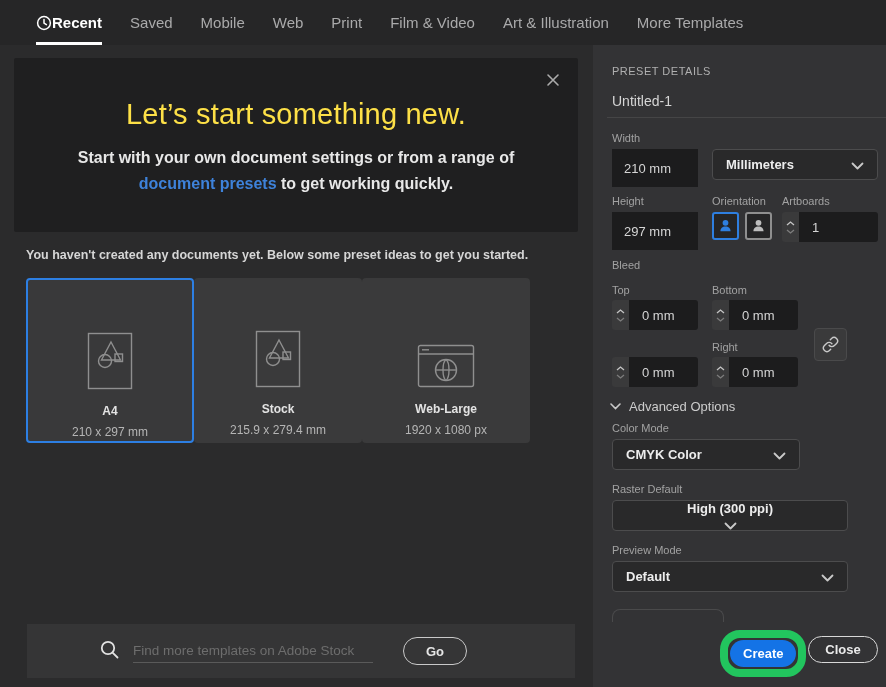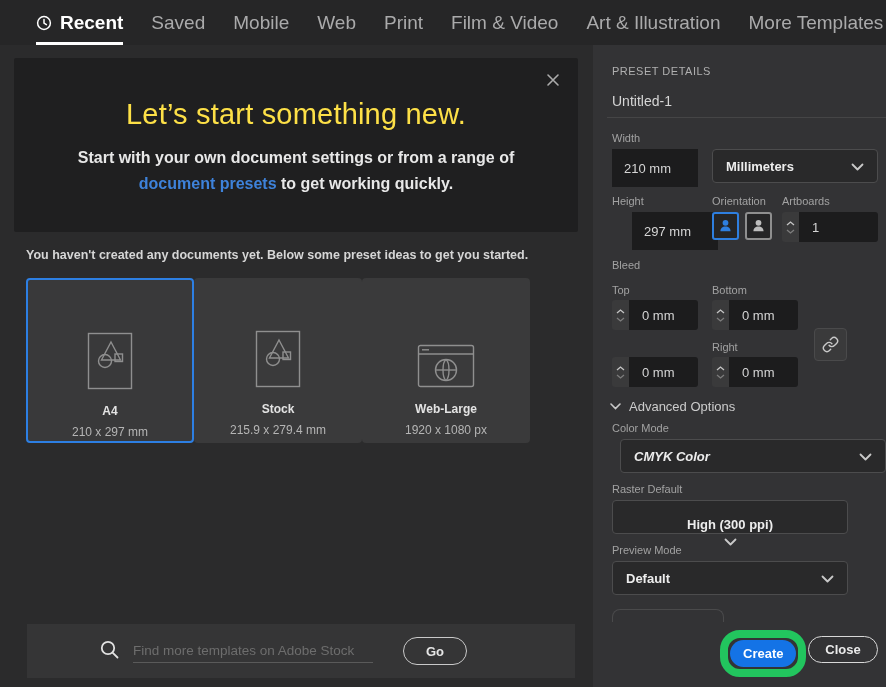--- a/index.html
+++ b/index.html
@@ -9,22 +9,22 @@
     font-family:"Liberation Sans","DejaVu Sans",sans-serif;
     color:#d8d8d8;
     -webkit-font-smoothing:antialiased;
   }
   
   .topbar {
     height:45px; background:#262627;
     display:flex; align-items:stretch; padding-left:36px; gap:28px;
   }
   .tab {
-    display:flex; align-items:center; gap:8px;
-    font-size:19px; color:#aaaaab; cursor:pointer; white-space:nowrap;
+    display:flex; align-items:center; 
+    font-size:15px; color:#aaaaab; cursor:pointer; white-space:nowrap;
   }
   .tab.active { color:#ffffff; font-weight:700; border-bottom:3px solid #ffffff; padding-top:3px; }
   .tab svg { display:block; }
 
   
   .layout { display:flex; height:642px; }
   .content { flex:1; position:relative; background:#2b2b2c; }
   .panel { width:293px; background:#333335; position:relative; }
 
   
@@ -82,21 +82,21 @@
     background:#1c1c1d; border-radius:0; height:38px;
     display:flex; align-items:center; color:#d5d5d5; font-size:13px;
   }
   .field input {
     background:transparent; border:none; color:#d5d5d5; font-size:13px; width:100%;
     padding-left:12px; outline:none; font-family:"Liberation Sans","DejaVu Sans",sans-serif;
   }
   .dropdown {
     background:#29292a; border:1px solid #4c4c4d; border-radius:4px; height:31px;
     display:flex; align-items:center; justify-content:space-between;
-    padding:16px 13px; cursor:pointer;
+    padding:0 13px; cursor:pointer;
   }
   .dropdown .dd-label { font-size:13px; font-weight:700; color:#ededed; }
 
   .stepper { display:flex; height:30px; }
   .step-col {
     width:17px; background:#3a3a3b; border-radius:3px 0 0 3px;
     display:flex; flex-direction:column; align-items:center; justify-content:center; gap:3px; cursor:pointer;
   }
   .step-field { flex:1; background:#1c1c1d; border-radius:0 3px 3px 0; display:flex; align-items:center; }
   .step-field span, .step-field input {
@@ -253,21 +253,21 @@
     <div class="p-abs dropdown" style="left:119px; top:104px; width:166px;">
       <span class="dd-label">Millimeters</span>
       <span>
         <svg width="13" height="8" viewBox="0 0 13 8" fill="none">
             <path d="M1.5 1.5l5 5 5-5" stroke="#c9c9c9" stroke-width="1.8" stroke-linecap="round" stroke-linejoin="round"></path>
           </svg>
       </span>
     </div>
 
     <div class="p-abs lab" style="left:19px; top:150px;">Height</div>
-    <div class="p-abs field" style="left:19px; top:167px; width:86px;margin-left:20px;">
+    <div class="p-abs field" style="left:19px; top:167px; width:86px;">
       <input value="297 mm" style="">
     </div>
 
     <div class="p-abs lab" style="left:119px; top:150px;">Orientation</div>
     <div class="p-abs" style="left:119px; top:167px; display:flex; gap:6px;">
       <div class="orient-btn portrait">
         <svg width="15" height="16" viewBox="0 0 16 16" fill="#2e7fe0">
           <circle cx="8" cy="4.6" r="3.1"></circle>
           <path d="M8 8.6c-3.2 0-5.4 2.1-5.4 5h10.8c0-2.9-2.2-5-5.4-5z"></path>
         </svg>
@@ -363,21 +363,21 @@
     </div>
 
     <div class="p-abs advanced" style="left:17px; top:354px;">
       <svg width="11" height="7" viewBox="0 0 11 7" fill="none">
           <path d="M1 1l4.5 4.5L10 1" stroke="#c9c9c9" stroke-width="1.6" stroke-linecap="round"></path>
         </svg>
       <span>Advanced Options</span>
     </div>
 
     <div class="p-abs lab" style="left:19px; top:377px;">Color Mode</div>
-    <div class="p-abs dropdown" style="left:27px; top:394px; width:266px;font-style:italic;">
+    <div class="p-abs dropdown" style="left:19px; top:394px; width:188px;">
       <span class="dd-label">CMYK Color</span>
       <span>
         <svg width="13" height="8" viewBox="0 0 13 8" fill="none">
             <path d="M1.5 1.5l5 5 5-5" stroke="#c9c9c9" stroke-width="1.8" stroke-linecap="round" stroke-linejoin="round"></path>
           </svg>
       </span>
     </div>
 
     <div class="p-abs lab" style="left:19px; top:438px;">Raster Default</div>
     <div class="p-abs dropdown" style="left:19px; top:455px; width:236px;flex-direction:column;">

